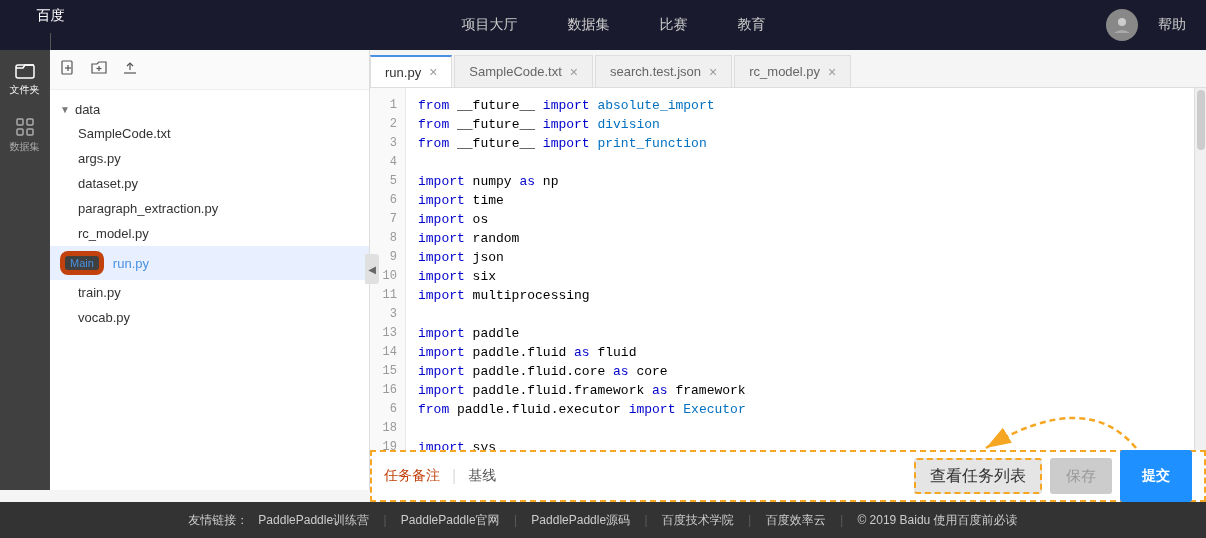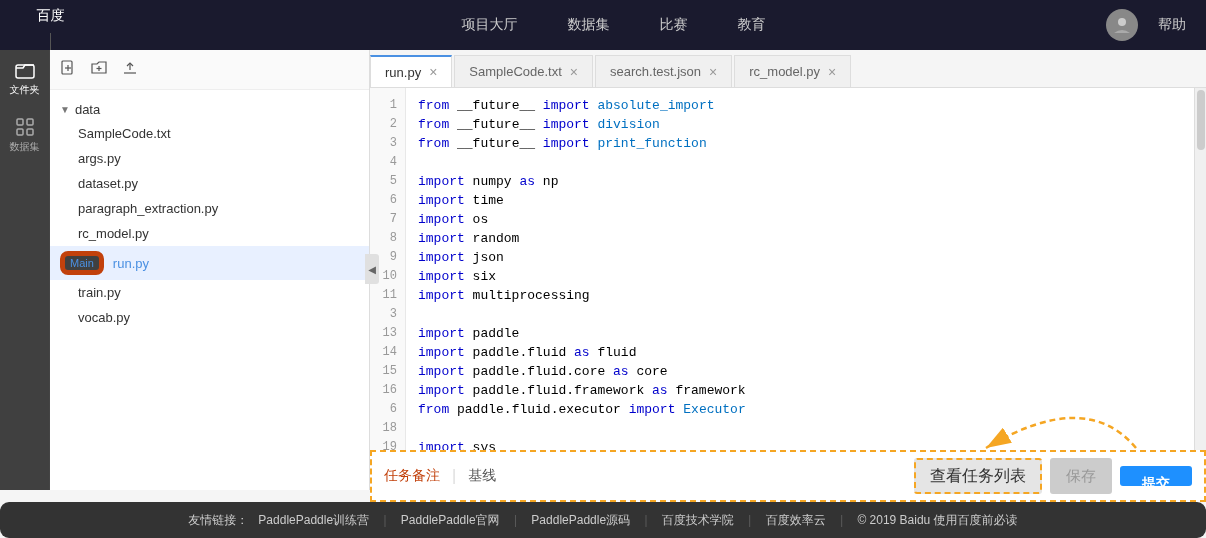--- a/index.html
+++ b/index.html
@@ -491,33 +491,33 @@
     </div>
   </div>
 
   <div style="position:absolute; bottom:36px; left:370px; right:0; height:52px; background: #fff; display: flex; align-items: center; padding: 0 12px; gap: 8px; border-top: 1px solid #ddd; border: 2px dashed #f5a623;">
     <span style="color: #c2410c; font-size: 14px; white-space: nowrap;">任务备注</span>
     <span style="color: #ddd; margin: 0 4px;">|</span>
     <span style="color: #555; font-size: 14px;">基线</span>
     <div style="flex: 1;"></div>
     <button style="border: 2px dashed #f5a623; color: #333; background: #e5e5e5; padding: 5px 14px; font-size: 16px; cursor: pointer; border-radius: 3px; height: 36px;">查看任务列表</button>
     <button style="background: #ccc; color: #999; border: none; padding: 5px 16px; font-size: 15px; cursor: pointer; border-radius: 3px; height: 36px;">保存</button>
-    <button style="background: #1e90ff; color: white; border: none; padding: 9px 22px; font-size: 14px; font-weight: bold; cursor: pointer; border-radius: 3px; height: 20px;">提交</button>
+    <button style="background: #1e90ff; color: white; border: none; padding: 2px 22px; font-size: 14px; font-weight: bold; cursor: pointer; border-radius: 3px; height: 52px;">提交</button>
   </div>
 
   <svg style="position:absolute; bottom:80px; right:50px; pointer-events:none;" width="220" height="80">
     <path d="M 200 70 Q 150 10 50 70" fill="none" stroke="#f5a623" stroke-width="2.5" stroke-dasharray="6,4" marker-end="url(#arrowhead)"></path>
     <defs>
       <marker id="arrowhead" markerWidth="10" markerHeight="7" refX="10" refY="3.5" orient="auto">
         <polygon points="0 0, 10 3.5, 0 7" fill="#f5a623"></polygon>
       </marker>
     </defs>
   </svg>
 
-  <div class="footer" style="position:absolute; bottom:0; left:0; right:0;border-radius:9px;">
+  <div class="footer" style="position:absolute; bottom:0; left:0; right:0;">
     <span>友情链接：</span>
     <span style="cursor:pointer;">PaddlePaddle训练营</span>
     <span class="footer-sep">｜</span>
     <span style="cursor:pointer;">PaddlePaddle官网</span>
     <span class="footer-sep">｜</span>
     <span style="cursor:pointer;">PaddlePaddle源码</span>
     <span class="footer-sep">｜</span>
     <span style="cursor:pointer;">百度技术学院</span>
     <span class="footer-sep">｜</span>
     <span style="cursor:pointer;">百度效率云</span>

